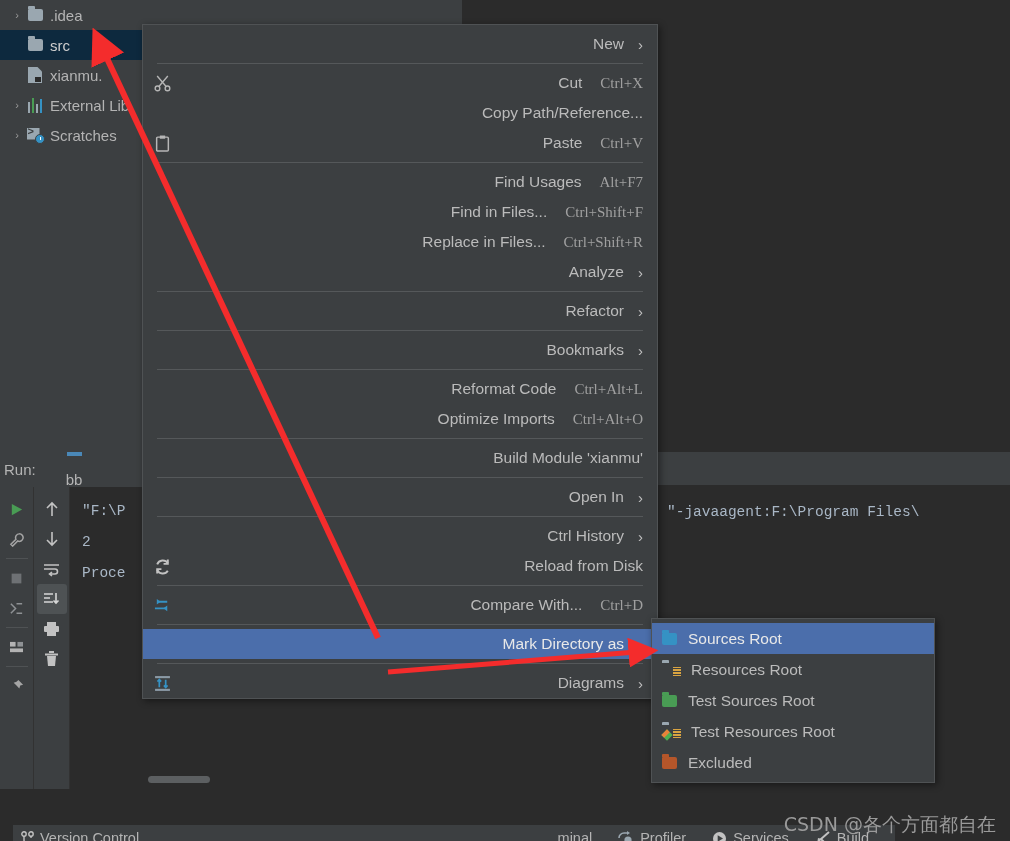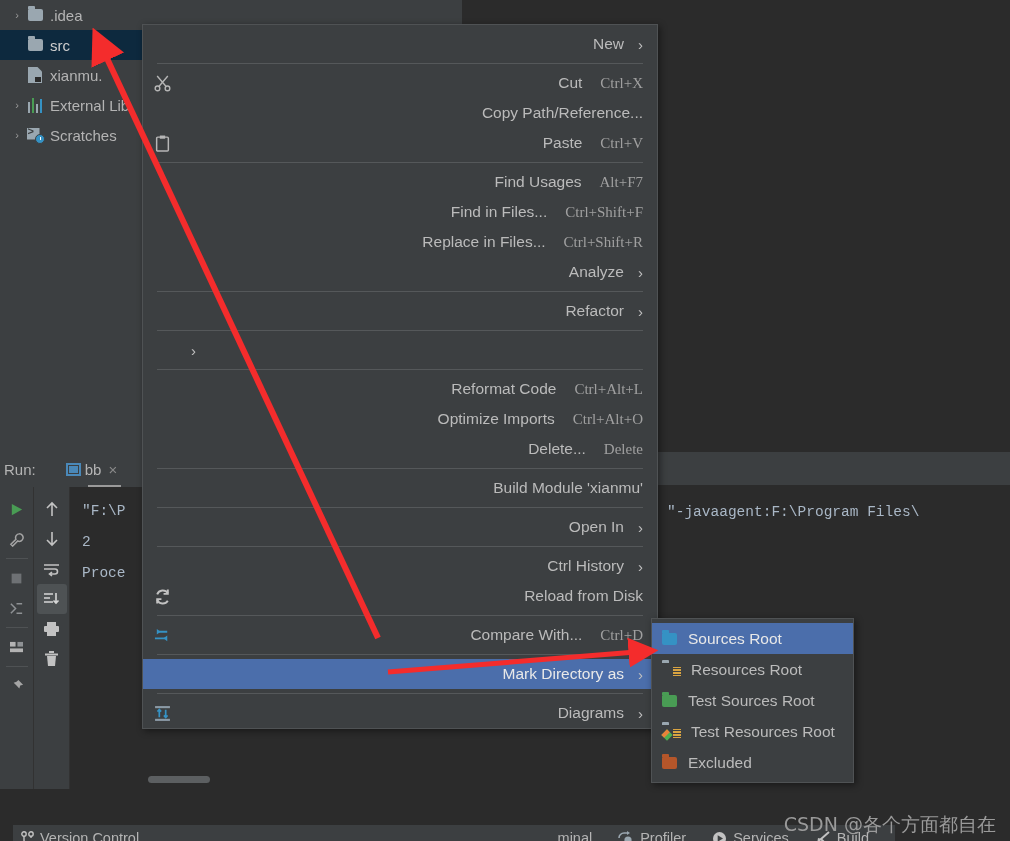--- a/index.html
+++ b/index.html
@@ -83,22 +83,22 @@
   
   .run-panel {
     position: absolute; left: 0; top: 452px; width: 655px; height: 337px;
     background: #3c3f41;
   }
   .run-header {
     height: 35px; display: flex; align-items: center; gap: 8px;
     padding-left: 4px; font-size: 15px; color: #b4b4b4;
   }
   .run-tab {
-    display: flex; align-items: center; gap: 4px; margin-left: 22px;
-    position: relative; height: 35px;
+    display: flex; align-items: center; gap: 15px; margin-left: 22px;
+    position: relative; height: 35px; flex-direction: column;
   }
   .run-tab::after {
     content: ""; position: absolute; left: 22px; right: -4px; bottom: 0;
     height: 2px; background: #9a9a9a;
   }
   .tab-ico {
     width: 15px; height: 13px; border: 2px solid #4a88b8; background: #3c3f41;
     position: relative;
   }
   .tab-ico::after {
@@ -187,21 +187,21 @@
   .mi-arrow { color: #c0c0c0; font-size: 15px; margin-left: 14px; }
   .msep { height: 1px; background: #55585a; margin: 4px 14px 4px 14px; }
 
   
   .ic-cut, .ic-copy, .ic-paste, .ic-reload, .ic-compare, .ic-diagram {
     width: 17px; height: 17px; display: block; color: #b6b6b6;
   }
 
   
   .submenu {
-    position: absolute; left: 651px; top: 618px; width: 203px;
+    position: absolute; left: 651px; top: 618px; width: 284px;
     background: #3c3f41; border: 1px solid #4f5254;
     box-shadow: 2px 2px 7px rgba(0,0,0,.45); padding: 4px 0;
   }
   .smi {
     height: 31px; display: flex; align-items: center; font-size: 15.5px;
     color: #bbbbbb; padding-left: 10px; gap: 11px;
   }
   .smi.hl { background: #4b6eab; color: #e8e8e8; }
   .res-ico { position: relative; width: 18px; height: 14px; }
   .res-ico .lines {
@@ -478,37 +478,33 @@
       </div>
       <div class="msep"></div>
       <div class="mi">
         <span class="mi-icon"></span>
         <span class="mi-label">Refactor</span>
         <span class="mi-arrow">›</span>
       </div>
       <div class="msep"></div>
       <div class="mi">
         <span class="mi-icon"></span>
+        <span class="mi-label">Bookmarks</span>
         <span class="mi-arrow">›</span>
       </div>
       <div class="msep"></div>
       <div class="mi">
         <span class="mi-icon"></span>
         <span class="mi-label">Reformat Code</span>
         <span class="mi-acc">Ctrl+Alt+L</span>
       </div>
       <div class="mi">
         <span class="mi-icon"></span>
         <span class="mi-label">Optimize Imports</span>
         <span class="mi-acc">Ctrl+Alt+O</span>
-      </div>
-      <div class="mi">
-        <span class="mi-icon"></span>
-        <span class="mi-label">Delete...</span>
-        <span class="mi-acc">Delete</span>
       </div>
       <div class="msep"></div>
       <div class="mi">
         <span class="mi-icon"></span>
         <span class="mi-label">Build Module 'xianmu'</span>
       </div>
       <div class="msep"></div>
       <div class="mi">
         <span class="mi-icon"></span>
         <span class="mi-label">Open In</span>

